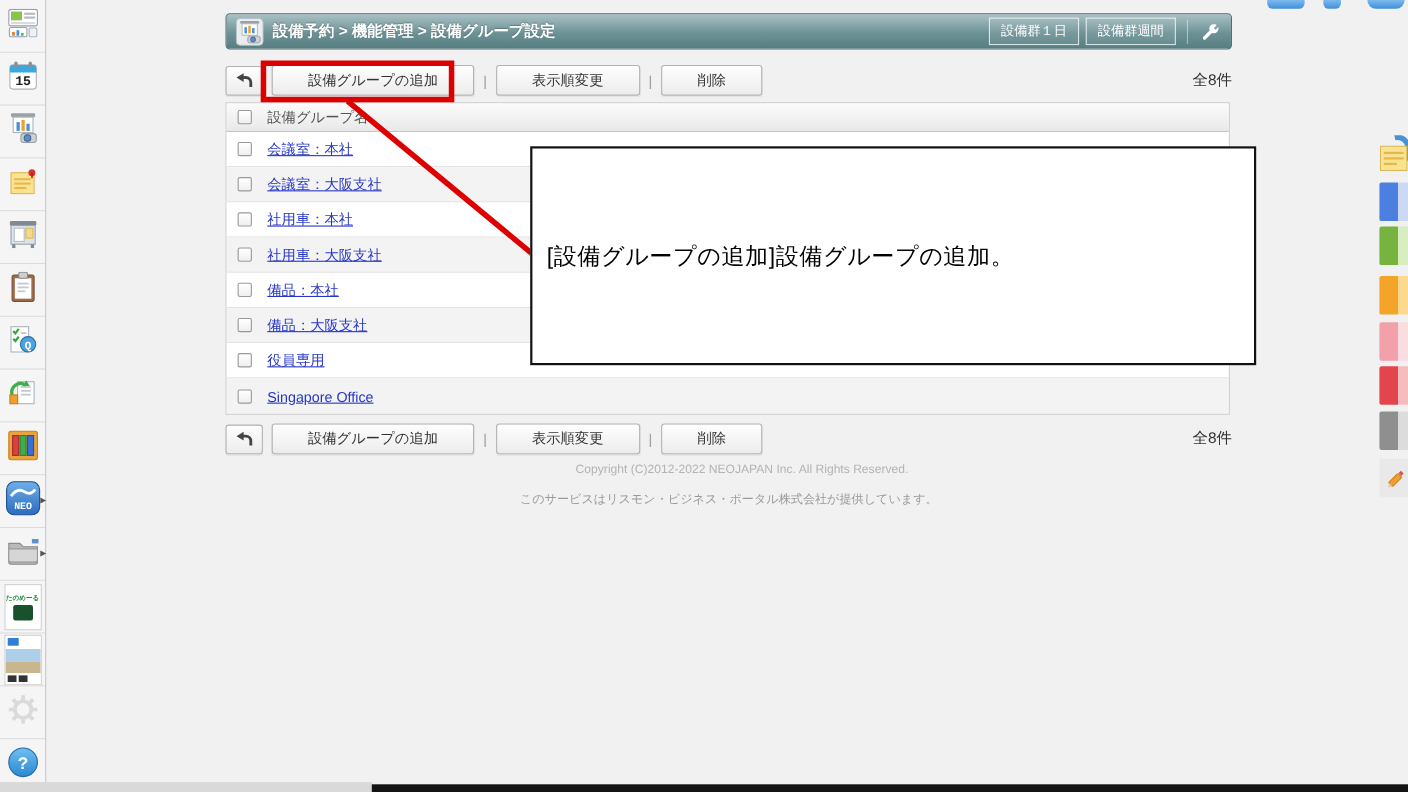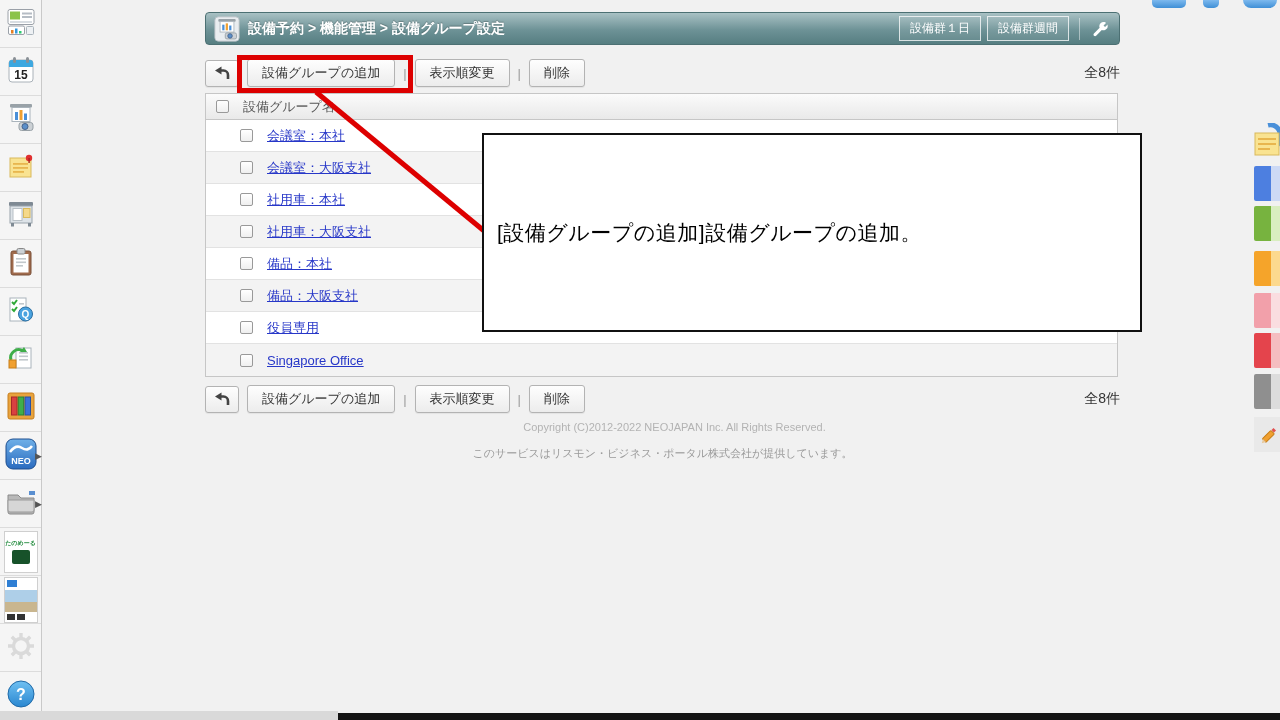--- a/index.html
+++ b/index.html
@@ -3,21 +3,21 @@
 <meta charset="utf-8">
 <style>
   * { margin:0; padding:0; box-sizing:border-box; }
   html,body { width:1280px; height:720px; overflow:hidden; }
   body { font-family:"Liberation Sans","DejaVu Sans",sans-serif; background:#f1f1f1; position:relative; }
 
   
   .sidebar { position:absolute; left:0; top:0; width:42px; height:720px;
              background:#f5f5f5; border-right:1px solid #c9c9c9; z-index:2; }
   .side-cell { width:41px; height:48px; display:flex; align-items:center; justify-content:center;
-               border-bottom:1px solid #dcdcdc; position:relative; cursor:pointer; }
+               border-bottom:1px solid #dcdcdc; position:relative; cursor:pointer;font-family:Liberation Mono, monospace; }
   .side-arrow { position:absolute; right:-1px; top:50%; transform:translateY(-50%);
                 font-size:9px; color:#555; line-height:1; }
   .gear-glyph svg { opacity:.55; }
   .tano-tile { width:34px; height:42px; background:#fff; border:1px solid #cfcfcf;
                display:flex; flex-direction:column; align-items:center; justify-content:center; gap:2px; }
   .tano-text { font-size:6px; color:#1f8a3b; font-weight:bold; white-space:nowrap; }
   .tano-logo { width:18px; height:14px; background:#17522a; border-radius:2px; }
   .banner-tile { width:34px; height:46px; background:#fff; border:1px solid #cfcfcf; overflow:hidden; }
   .banner-top { height:12px; background:#ffffff; display:flex; align-items:center; padding-left:2px; }
   .banner-logo { width:10px; height:7px; background:#2f7fd4; }
@@ -48,33 +48,33 @@
                 flex:1 1 auto; white-space:nowrap; }
   .hdr-btn { border:1px solid rgba(255,255,255,.75); border-radius:0; background:rgba(255,255,255,.08);
              color:#fff; font-size:12px; padding:3px 10px; margin-left:6px; cursor:pointer; white-space:nowrap; }
   .hdr-sep { width:1px; height:22px; background:rgba(255,255,255,.45); margin:0 9px 0 10px; }
   .wrench-btn { width:22px; height:22px; display:flex; align-items:center; justify-content:center; cursor:pointer; }
 
   
   .toolbar { position:absolute; left:0; width:915px; height:30px; display:flex; align-items:center; }
   .toolbar.top { top:58px; } .toolbar.bottom { top:384px; }
   .tb-btn { background:linear-gradient(#fefefe,#ececec); border:1px solid #b3b3b3; border-radius:3px;
-            font-size:13px; color:#333; padding:4px 14px; cursor:pointer; white-space:nowrap;
+            font-size:13px; color:#333; padding:4px 32px; cursor:pointer; white-space:nowrap;
             box-shadow:0 1px 1px rgba(0,0,0,.06); }
   .tb-back { width:34px; height:27px; display:flex; align-items:center; justify-content:center;
              margin-right:8px; padding:0; }
   .tb-sep { color:#9a9a9a; font-size:13px; margin:0 8px; }
   .tb-count { margin-left:auto; font-size:14px; color:#333; }
 
   
   .grid { position:absolute; left:0; top:93px; width:913px; border:1px solid #c6c6c6; background:#fff; }
   .grid-head { height:26px; background:linear-gradient(#fbfbfb,#e9e9e9); border-bottom:1px solid #c6c6c6;
                display:flex; align-items:center; font-size:13px; color:#555; }
   .grid-row { height:32px; display:flex; align-items:center; border-bottom:1px solid #e2e2e2;
-              background:#fff; font-size:13px;padding-left:24px; }
+              background:#fff; font-size:13px; }
   .grid-row.alt { background:#f3f3f3; }
   .grid-row:last-child { border-bottom:none; }
   .cbx { width:13px; height:13px; border:1px solid #999; border-radius:2px;
          background:linear-gradient(#fff,#efefef); margin:0 14px 0 10px; flex:0 0 auto; cursor:pointer; }
   .row-link { color:#2737c8; text-decoration:underline; cursor:pointer; }
 
   
   .copyright { position:absolute; left:12px; top:421px; width:915px; text-align:center;
                font-size:11px; color:#b3b3b3; }
   .provider  { position:absolute; left:0; top:446px; width:915px; text-align:center;

